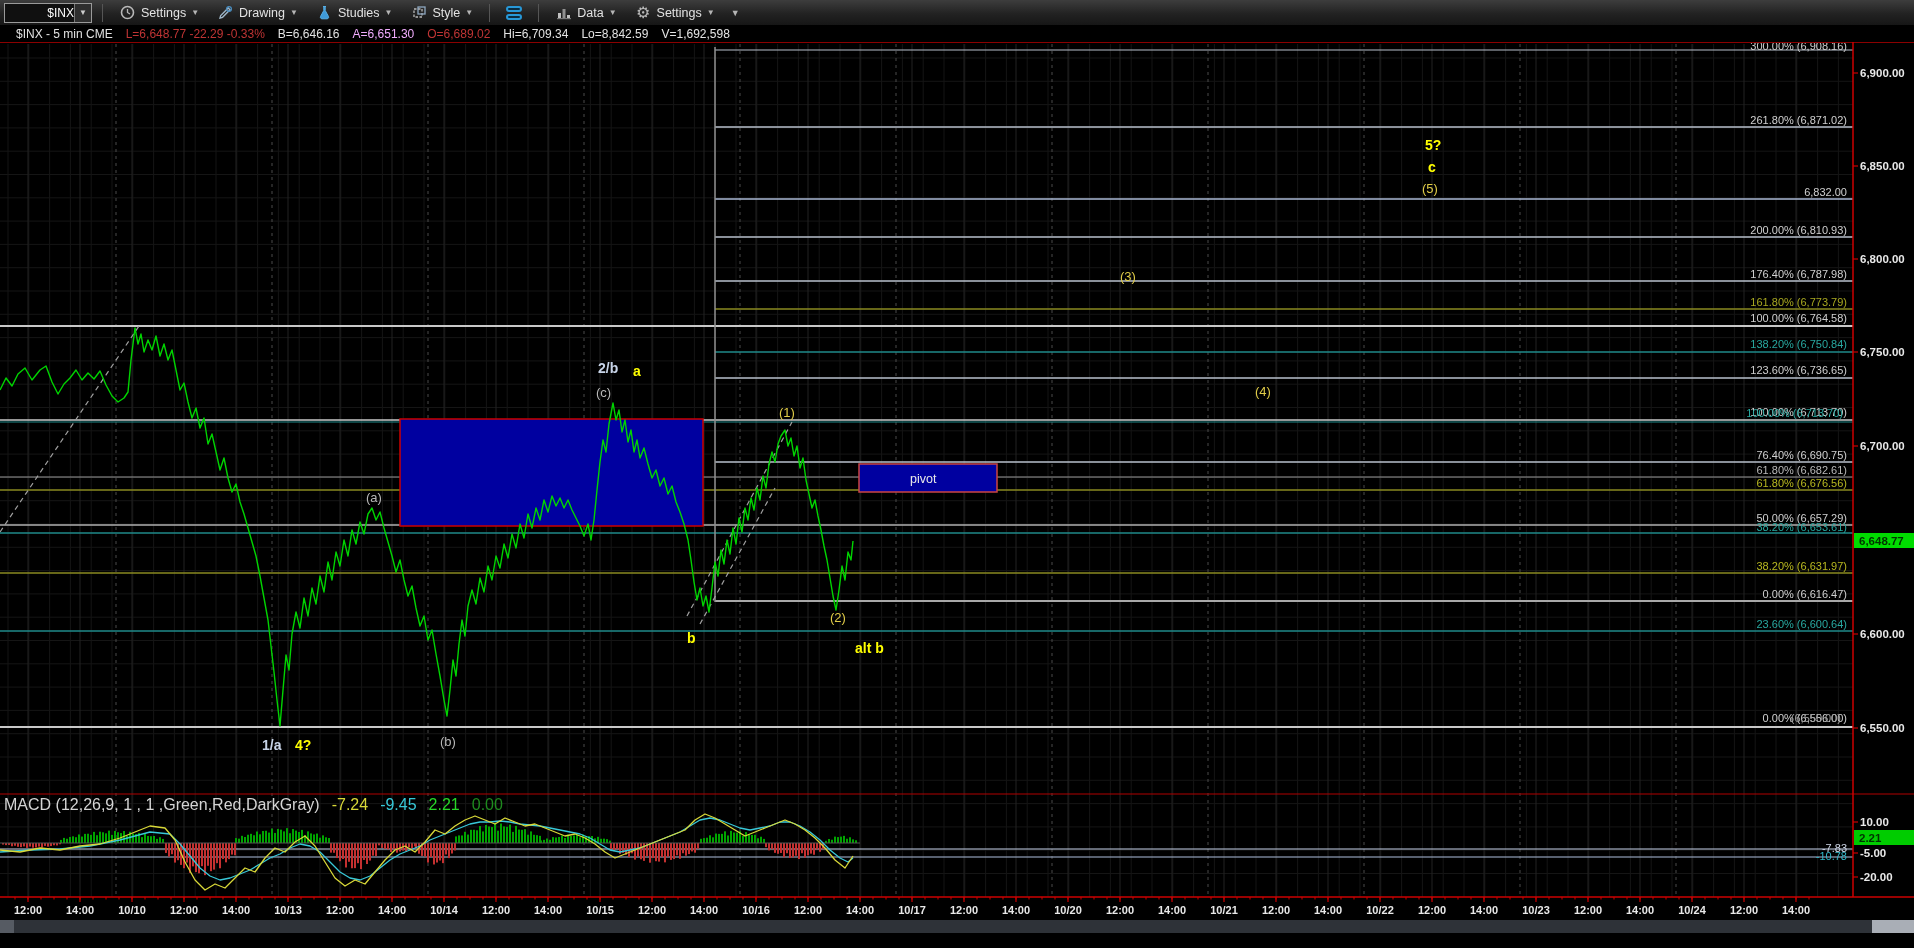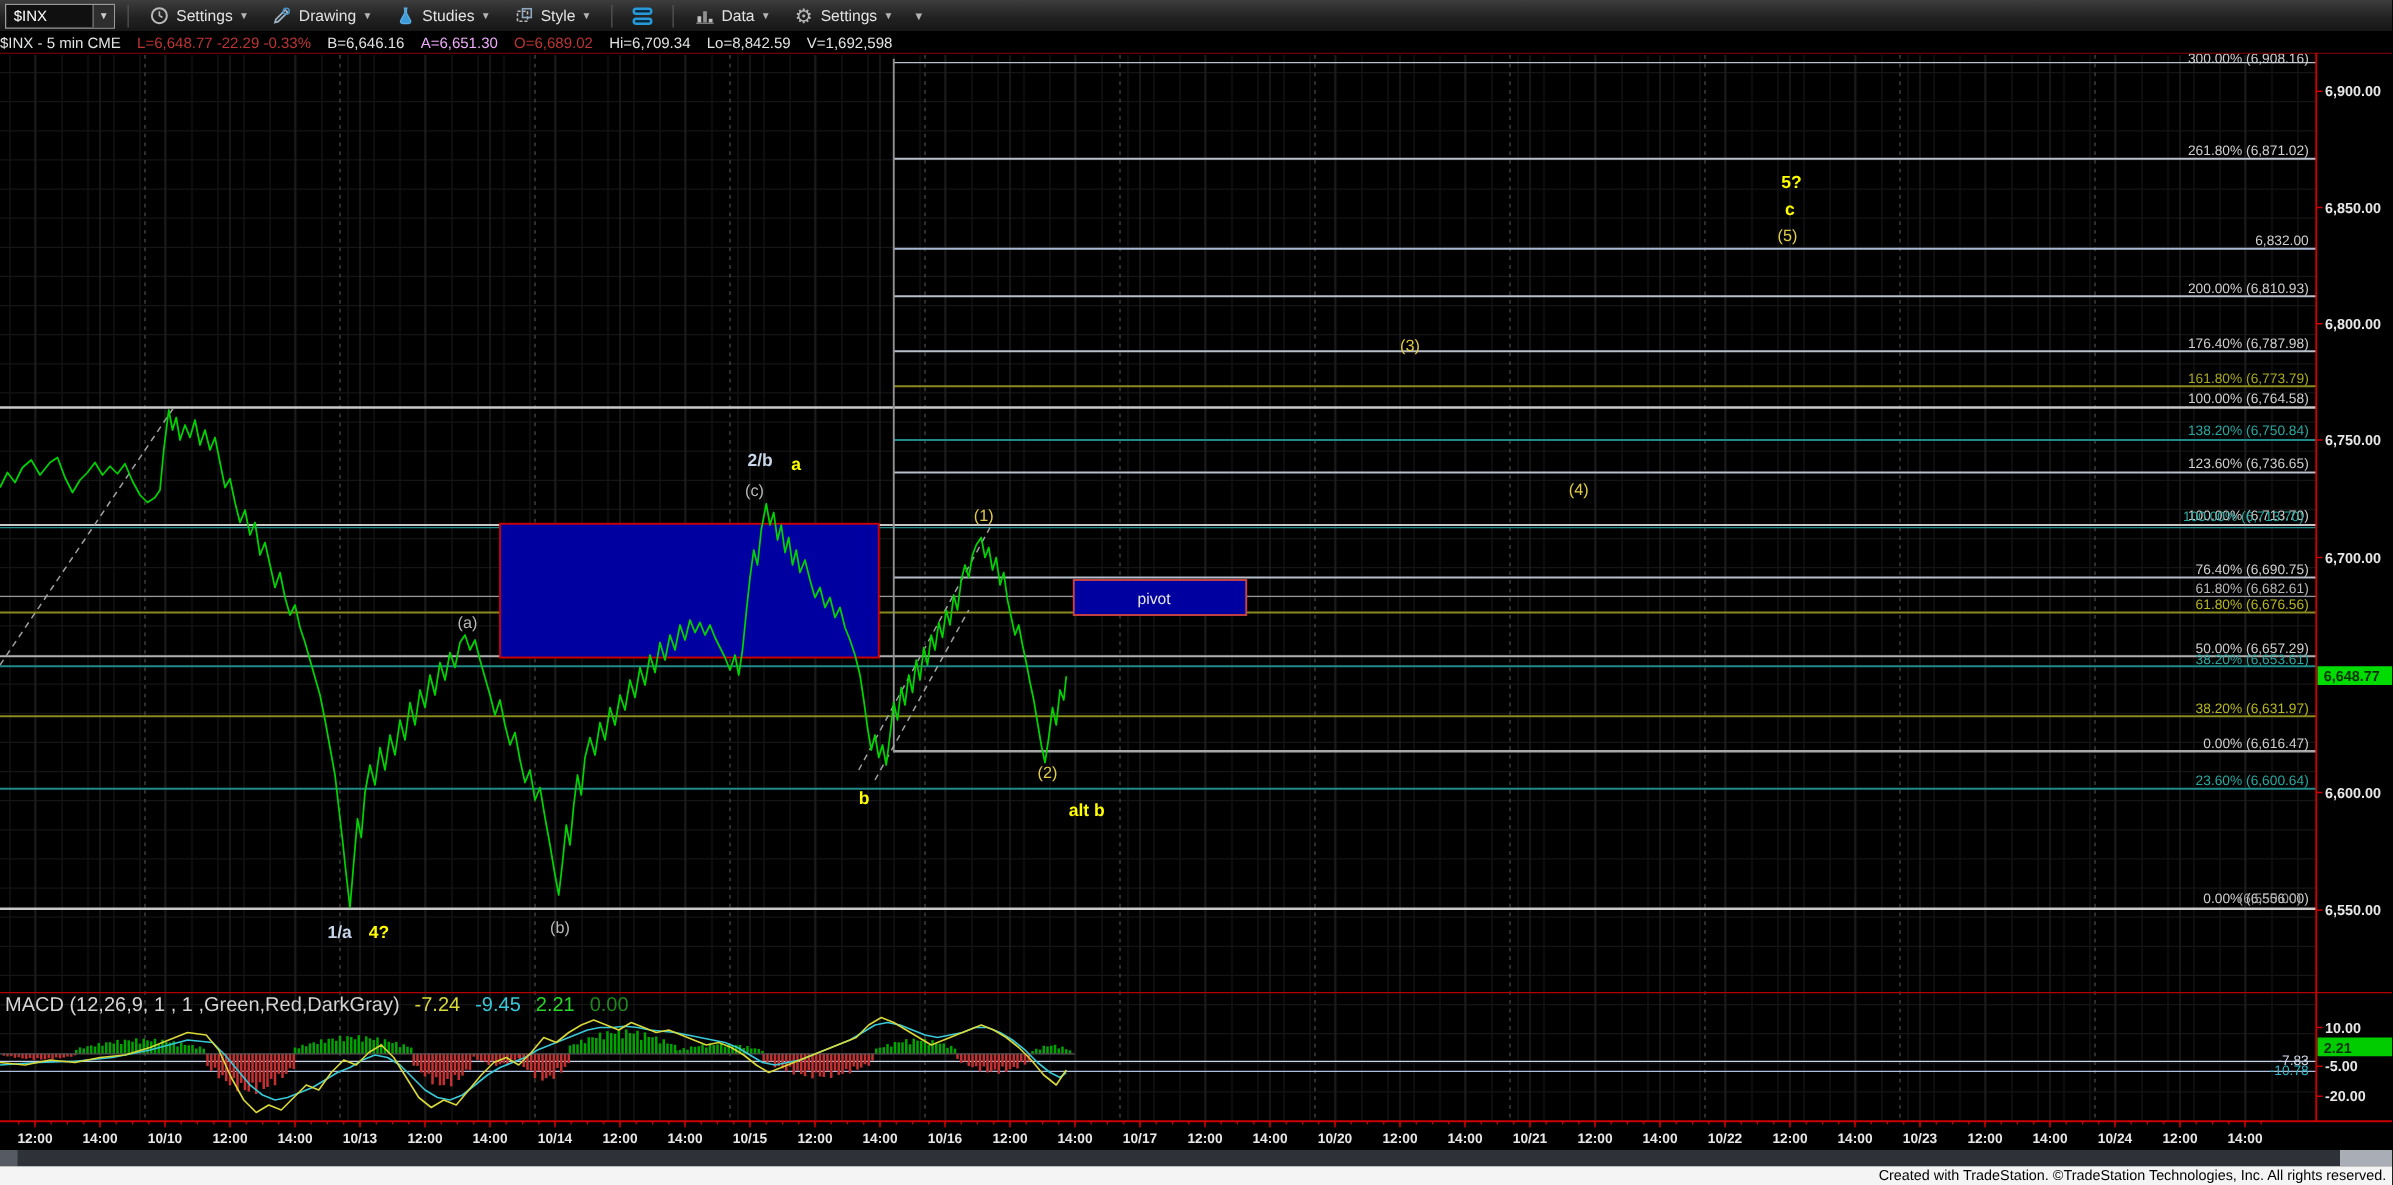--- a/index.html
+++ b/index.html
@@ -5,33 +5,33 @@
   html,body{margin:0;padding:0;background:#000;}
   *{box-sizing:border-box;}
   .screen{position:relative;width:1914px;height:948px;background:#000;overflow:hidden;
           font-family:"Liberation Sans",sans-serif;}
   
   .toolbar{position:absolute;left:0;top:0;width:1914px;height:26px;
            background:linear-gradient(#3d3d3d,#222 55%,#161616);border-bottom:1px solid #000;
            display:flex;align-items:center;gap:6px;padding:0 4px;}
   .symbolbox{display:flex;align-items:center;height:20px;width:88px;background:#101010;
              border:1px solid #9a9a9a;color:#fff;font-size:12px;}
-  .symbolbox .sym{flex:1;padding-left:6px;}
+  .symbolbox .sym{flex:1;padding-left:6px;text-align:right;}
   .symbolbox .dd{width:17px;height:100%;border-left:1px solid #777;background:#2e2e2e;
                  color:#ccc;font-size:8px;display:flex;align-items:center;justify-content:center;}
   .tsep{width:1px;height:18px;background:#555;margin:0 4px;}
   .menu{display:flex;align-items:center;gap:5px;color:#e2e2e2;font-size:12.5px;padding:0 6px;height:24px;cursor:default;}
   .menu .icon{display:flex;align-items:center;justify-content:center;width:17px;height:17px;}
   .menu .arr{color:#b5b5b5;font-size:8px;}
   .ovfl{color:#b5b5b5;font-size:9px;padding:0 4px;}
   .layericon{display:flex;flex-direction:column;gap:2px;padding:0 6px;}
   .layericon span{display:block;width:16px;height:6px;border:2px solid #2798d8;border-radius:3px;background:#0b2c40;}
   
   .quotebar{position:absolute;left:0;top:26px;width:1914px;height:16px;background:#000;
-            display:flex;align-items:center;gap:13px;padding-left:0;font-size:12px;font-weight:400;}
+            display:flex;align-items:center;gap:13px;padding-left:16px;font-size:12px;font-weight:400;}
   
   .chartwrap{position:absolute;left:0;top:42px;width:1914px;height:878px;background:#000;}
   svg text{font-family:"Liberation Sans",sans-serif;}
   .macdrow{position:absolute;left:4px;top:796px;display:flex;gap:12px;font-size:16px;white-space:pre;}
   
   .scroll{position:absolute;left:0;top:920px;width:1914px;height:13px;background:#2e3238;}
   .scroll .lsq{position:absolute;left:0;top:0;width:14px;height:13px;background:#565b63;}
   .scroll .thumb{position:absolute;right:0;top:0;width:42px;height:13px;background:#a9aeb6;}
   .statusbar{position:absolute;left:0;top:933px;width:1914px;height:15px;background:#f4f4f4;
              color:#000;font-size:11.5px;display:flex;align-items:center;justify-content:flex-end;padding-right:5px;}
@@ -905,16 +905,13 @@
         <text x="1859" y="842" fill="#003300" font-size="11.5" text-anchor="start" font-weight="700">2.21</text>
       </svg>
   </div>
   <div class="macdrow" id="macdrow"><span style="color: rgb(212, 212, 212);">MACD (12,26,9, 1 , 1 ,Green,Red,DarkGray)</span><span style="color: rgb(216, 216, 56);">-7.24</span><span style="color: rgb(56, 200, 216);">-9.45</span><span style="color: rgb(40, 216, 40);">2.21</span><span style="color: rgb(30, 138, 30);">0.00</span></div>
 
   <div class="scroll">
     <div class="lsq"></div>
     <div class="thumb"></div>
   </div>
 
-  <div class="statusbar">
-    <span>Created with TradeStation. ©TradeStation Technologies, Inc. All rights reserved.</span>
-  </div>
 </div>
 
 </body></html>

